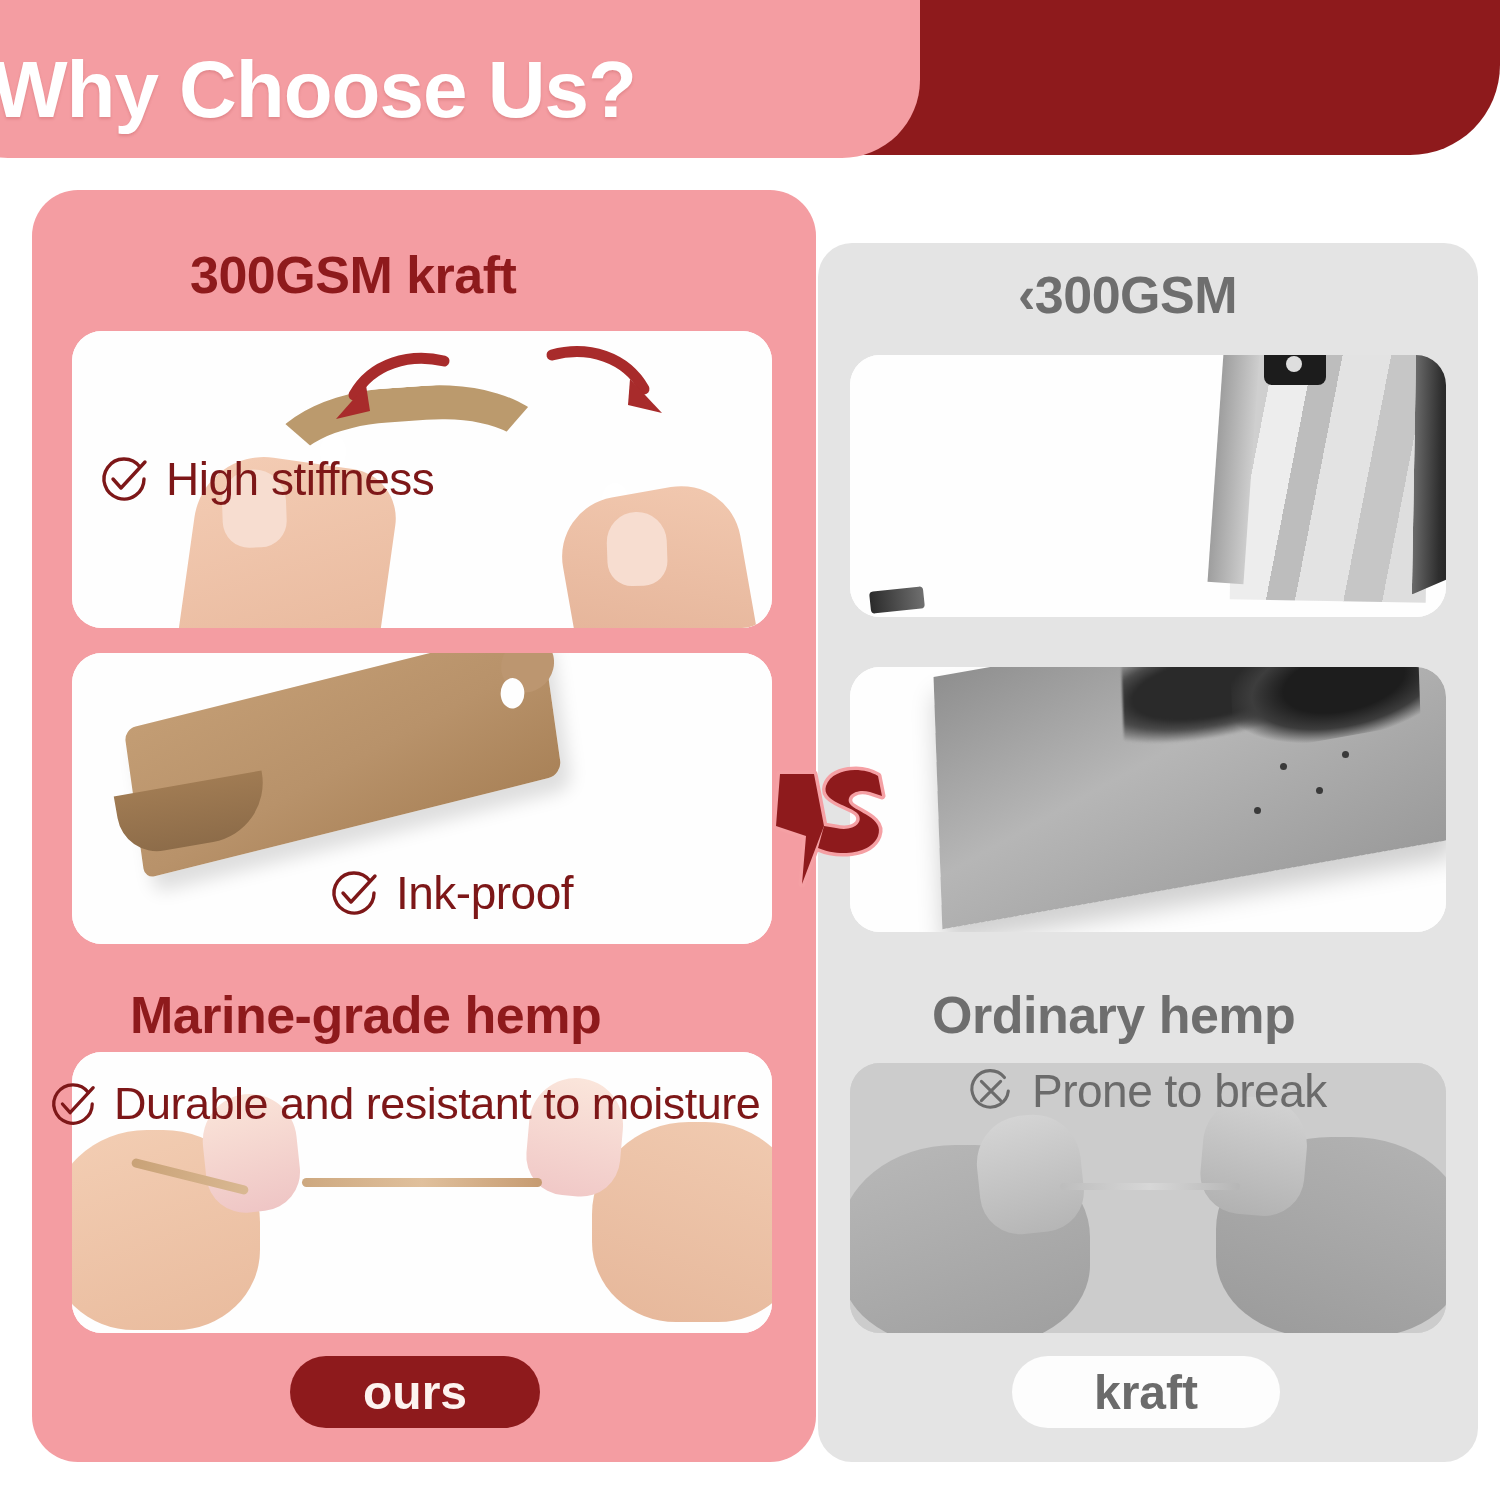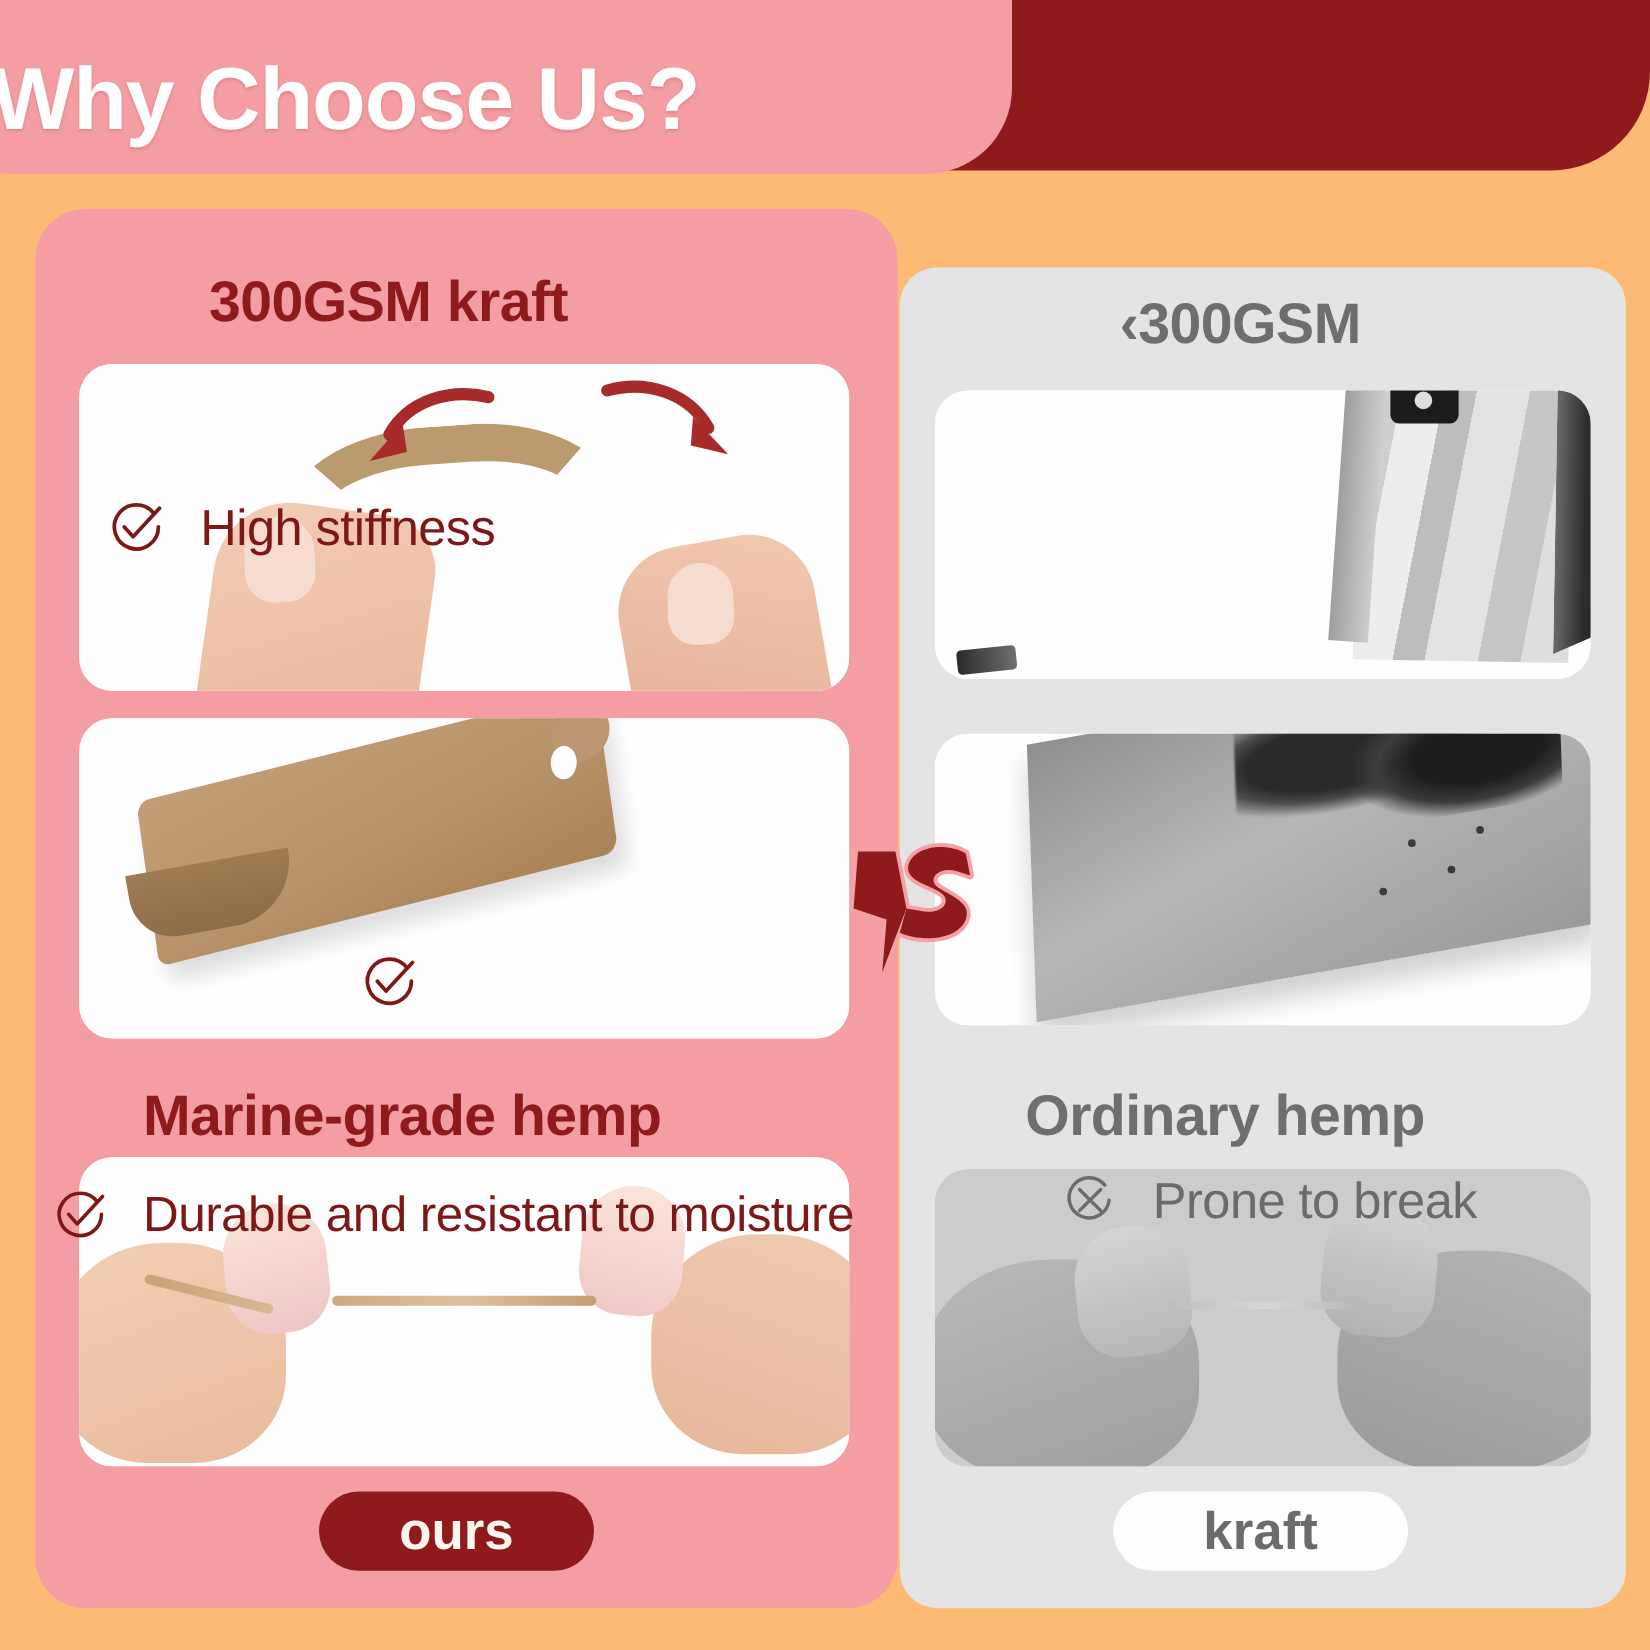--- a/index.html
+++ b/index.html
@@ -2,21 +2,21 @@
 <html><head>
 <meta charset="utf-8">
 <style>
   * { box-sizing: border-box; margin: 0; padding: 0; }
   html, body {
     width: 1500px; height: 1500px;
     font-family: "Liberation Sans", sans-serif;
     background: #faeadf;
     overflow: hidden;
   }
-  .stage { position: relative; width: 1500px; height: 1500px; background: #fdba74; }
+  .stage { position: relative; width: 1500px; height: 1500px; background: #ffffff; }
 
   
   .header-dark {
     position: absolute; left: 300px; top: -60px;
     width: 1200px; height: 215px;
     background: #8e1a1c;
     border-radius: 0 0 90px 0;
   }
   .header-pink {
     position: absolute; left: -70px; top: -40px;
@@ -72,21 +72,21 @@
   .card-ours-2 { left: 72px;  top: 653px; width: 700px; height: 291px; }
   .card-ours-3 { left: 72px;  top: 1052px; width: 700px; height: 281px; }
   .card-oth-1  { left: 850px; top: 355px; width: 596px; height: 262px; }
   .card-oth-2  { left: 850px; top: 667px; width: 596px; height: 265px; }
   .card-oth-3  { left: 850px; top: 1063px; width: 596px; height: 270px;
                  background: #cfcfcf; }
 
   
   .feat {
     position: absolute;
-    display: flex; align-items: center; gap: 32px;
+    display: flex; align-items: center; gap: 16px;
     white-space: nowrap;
     z-index: 6;
   }
   .feat .lbl { font-size: 46px; font-weight: 400; letter-spacing: -0.5px; }
   .feat.good .lbl { color: #7d1718; }
   .feat.bad  .lbl { color: #6b6b6b; }
   .feat .ico { flex: 0 0 auto; display: block; }
 
   .f-stiff    { left: 98px;  top: 452px; }
   .f-ink      { left: 328px; top: 866px; }
@@ -310,20 +310,21 @@
       </div>
       <div class="tag-curl"></div>
     </div>
   </div>
 
   <div class="feat good f-ink">
     <svg class="ico" width="52" height="52" viewBox="0 0 52 52">
       <path d="M42 14 A20 20 0 1 0 46 26" stroke="#7d1718" stroke-width="3.4" fill="none" stroke-linecap="round"></path>
       <path d="M15 26 L23 35 L47 9" stroke="#7d1718" stroke-width="3.4" fill="none" stroke-linecap="round" stroke-linejoin="round"></path>
     </svg>
+    <span class="lbl">Ink-proof</span>
   </div>
 
   <div class="col-head head-marine">Marine-grade hemp</div>
 
   <div class="card card-ours-3">
     <div class="photo">
       <div class="ph-white"></div>
       <div class="thumb" style="left:-22px; top:78px;
            background:linear-gradient(160deg,#f3ceb4,#e9bb9d);"></div>
       <div class="nail" style="left:132px; top:42px;

